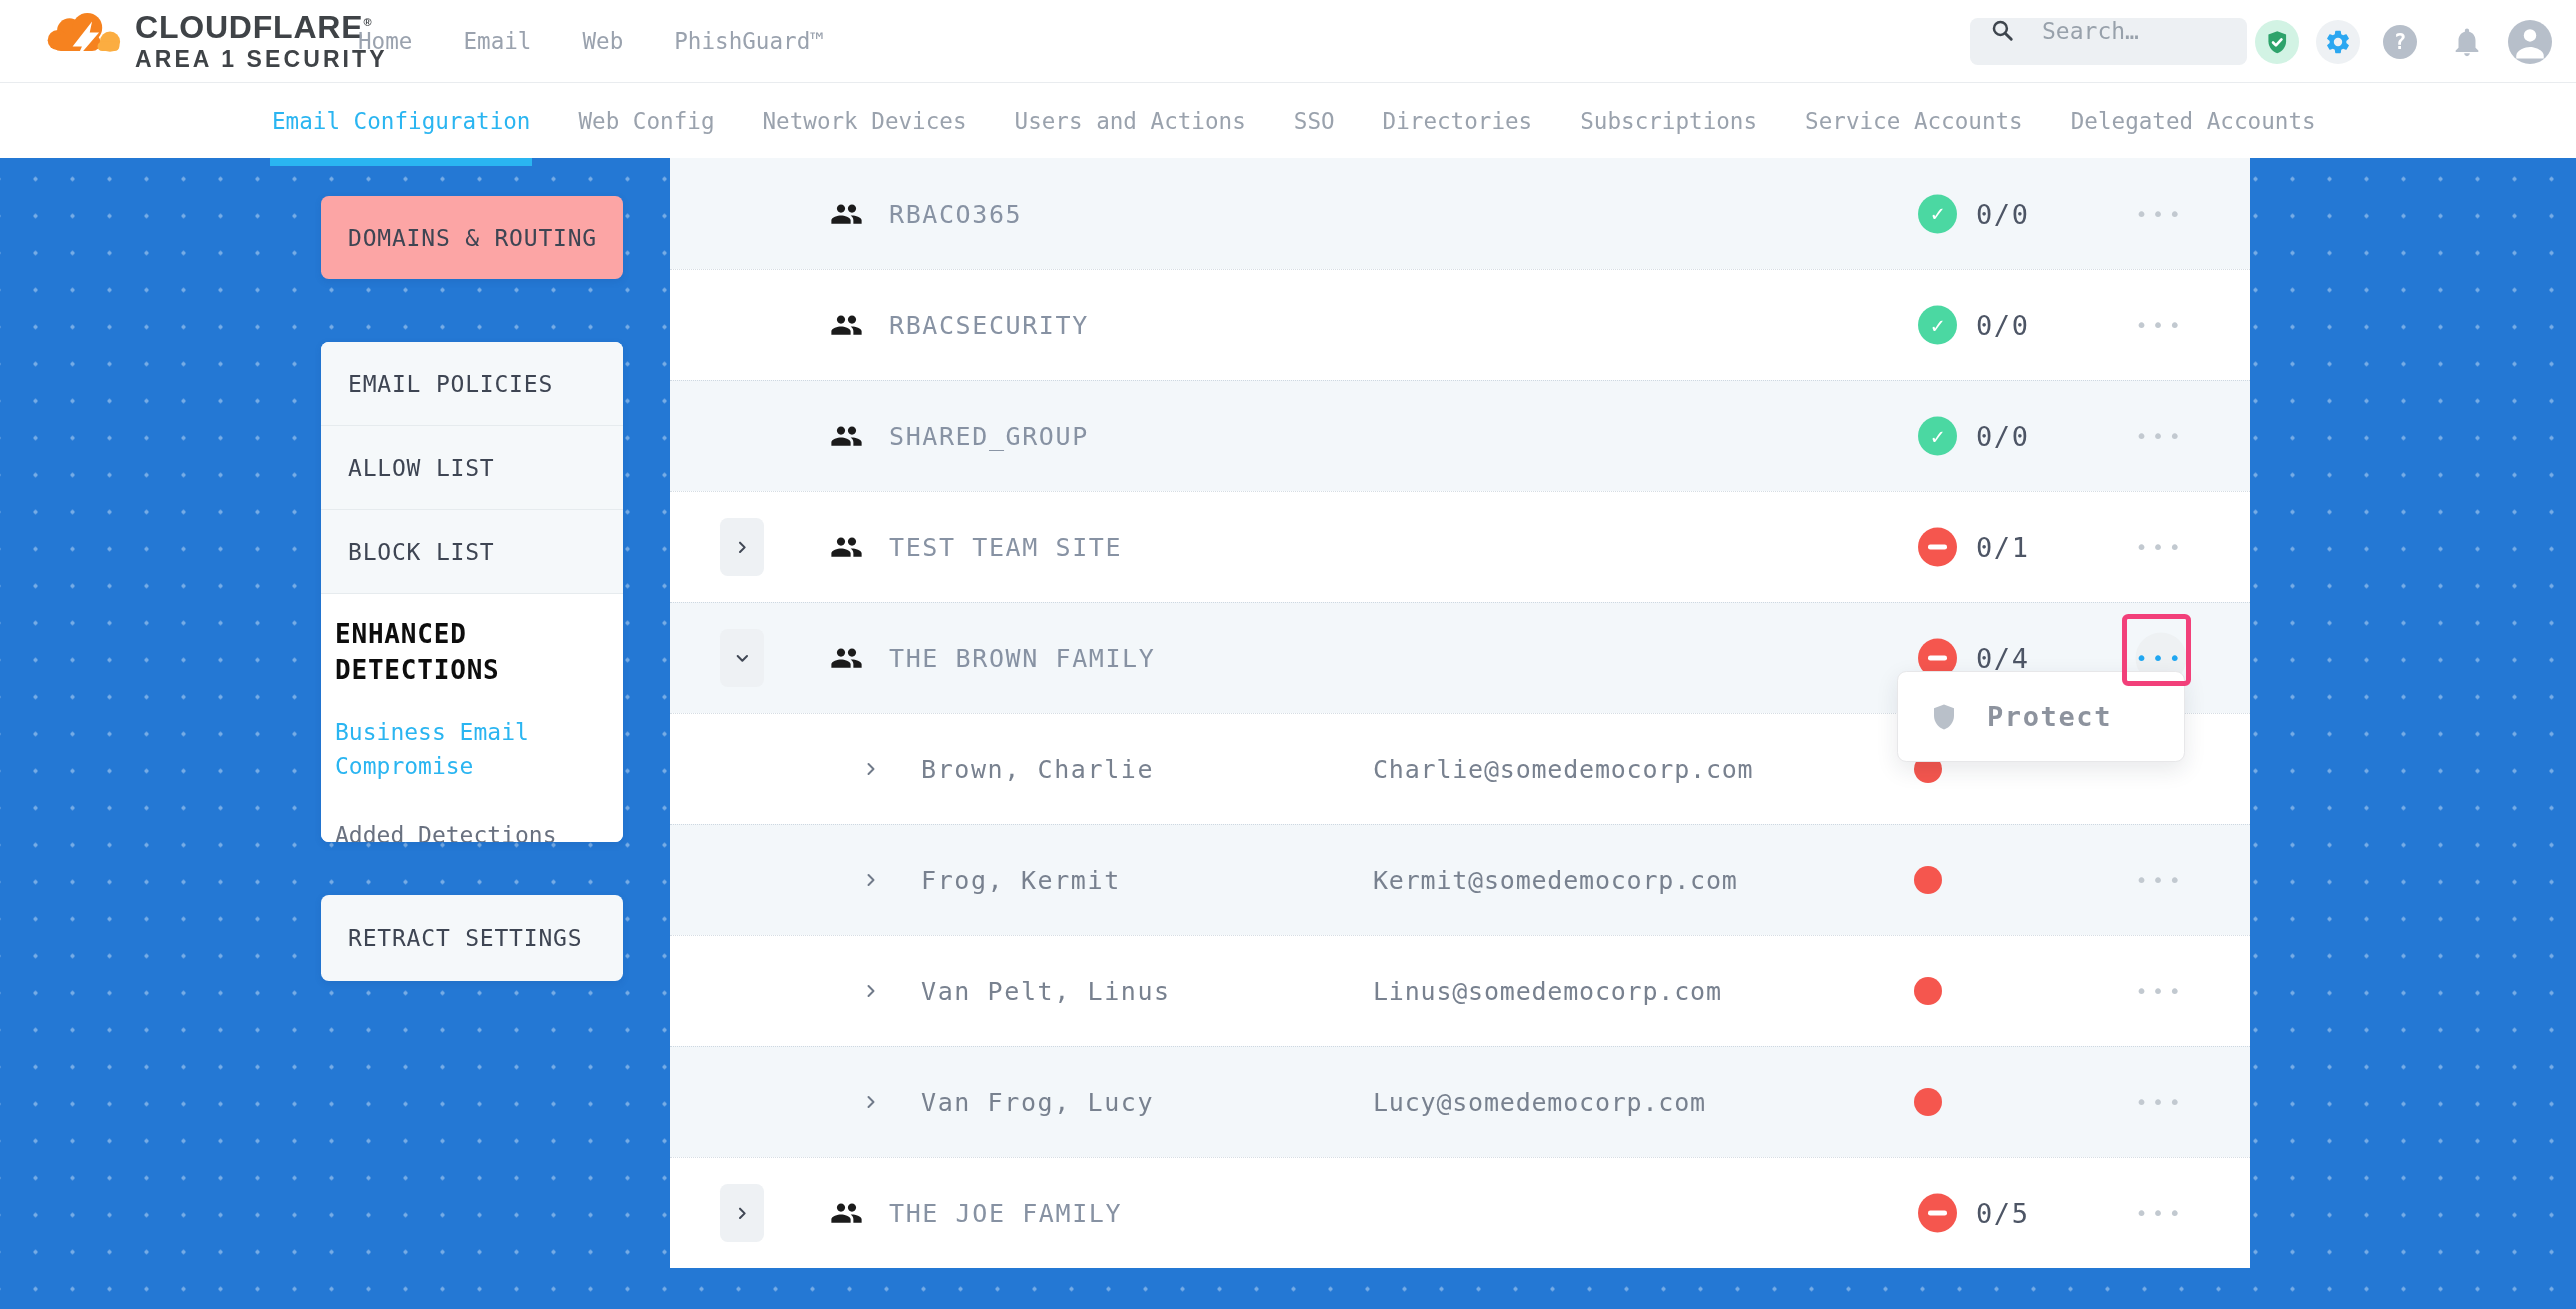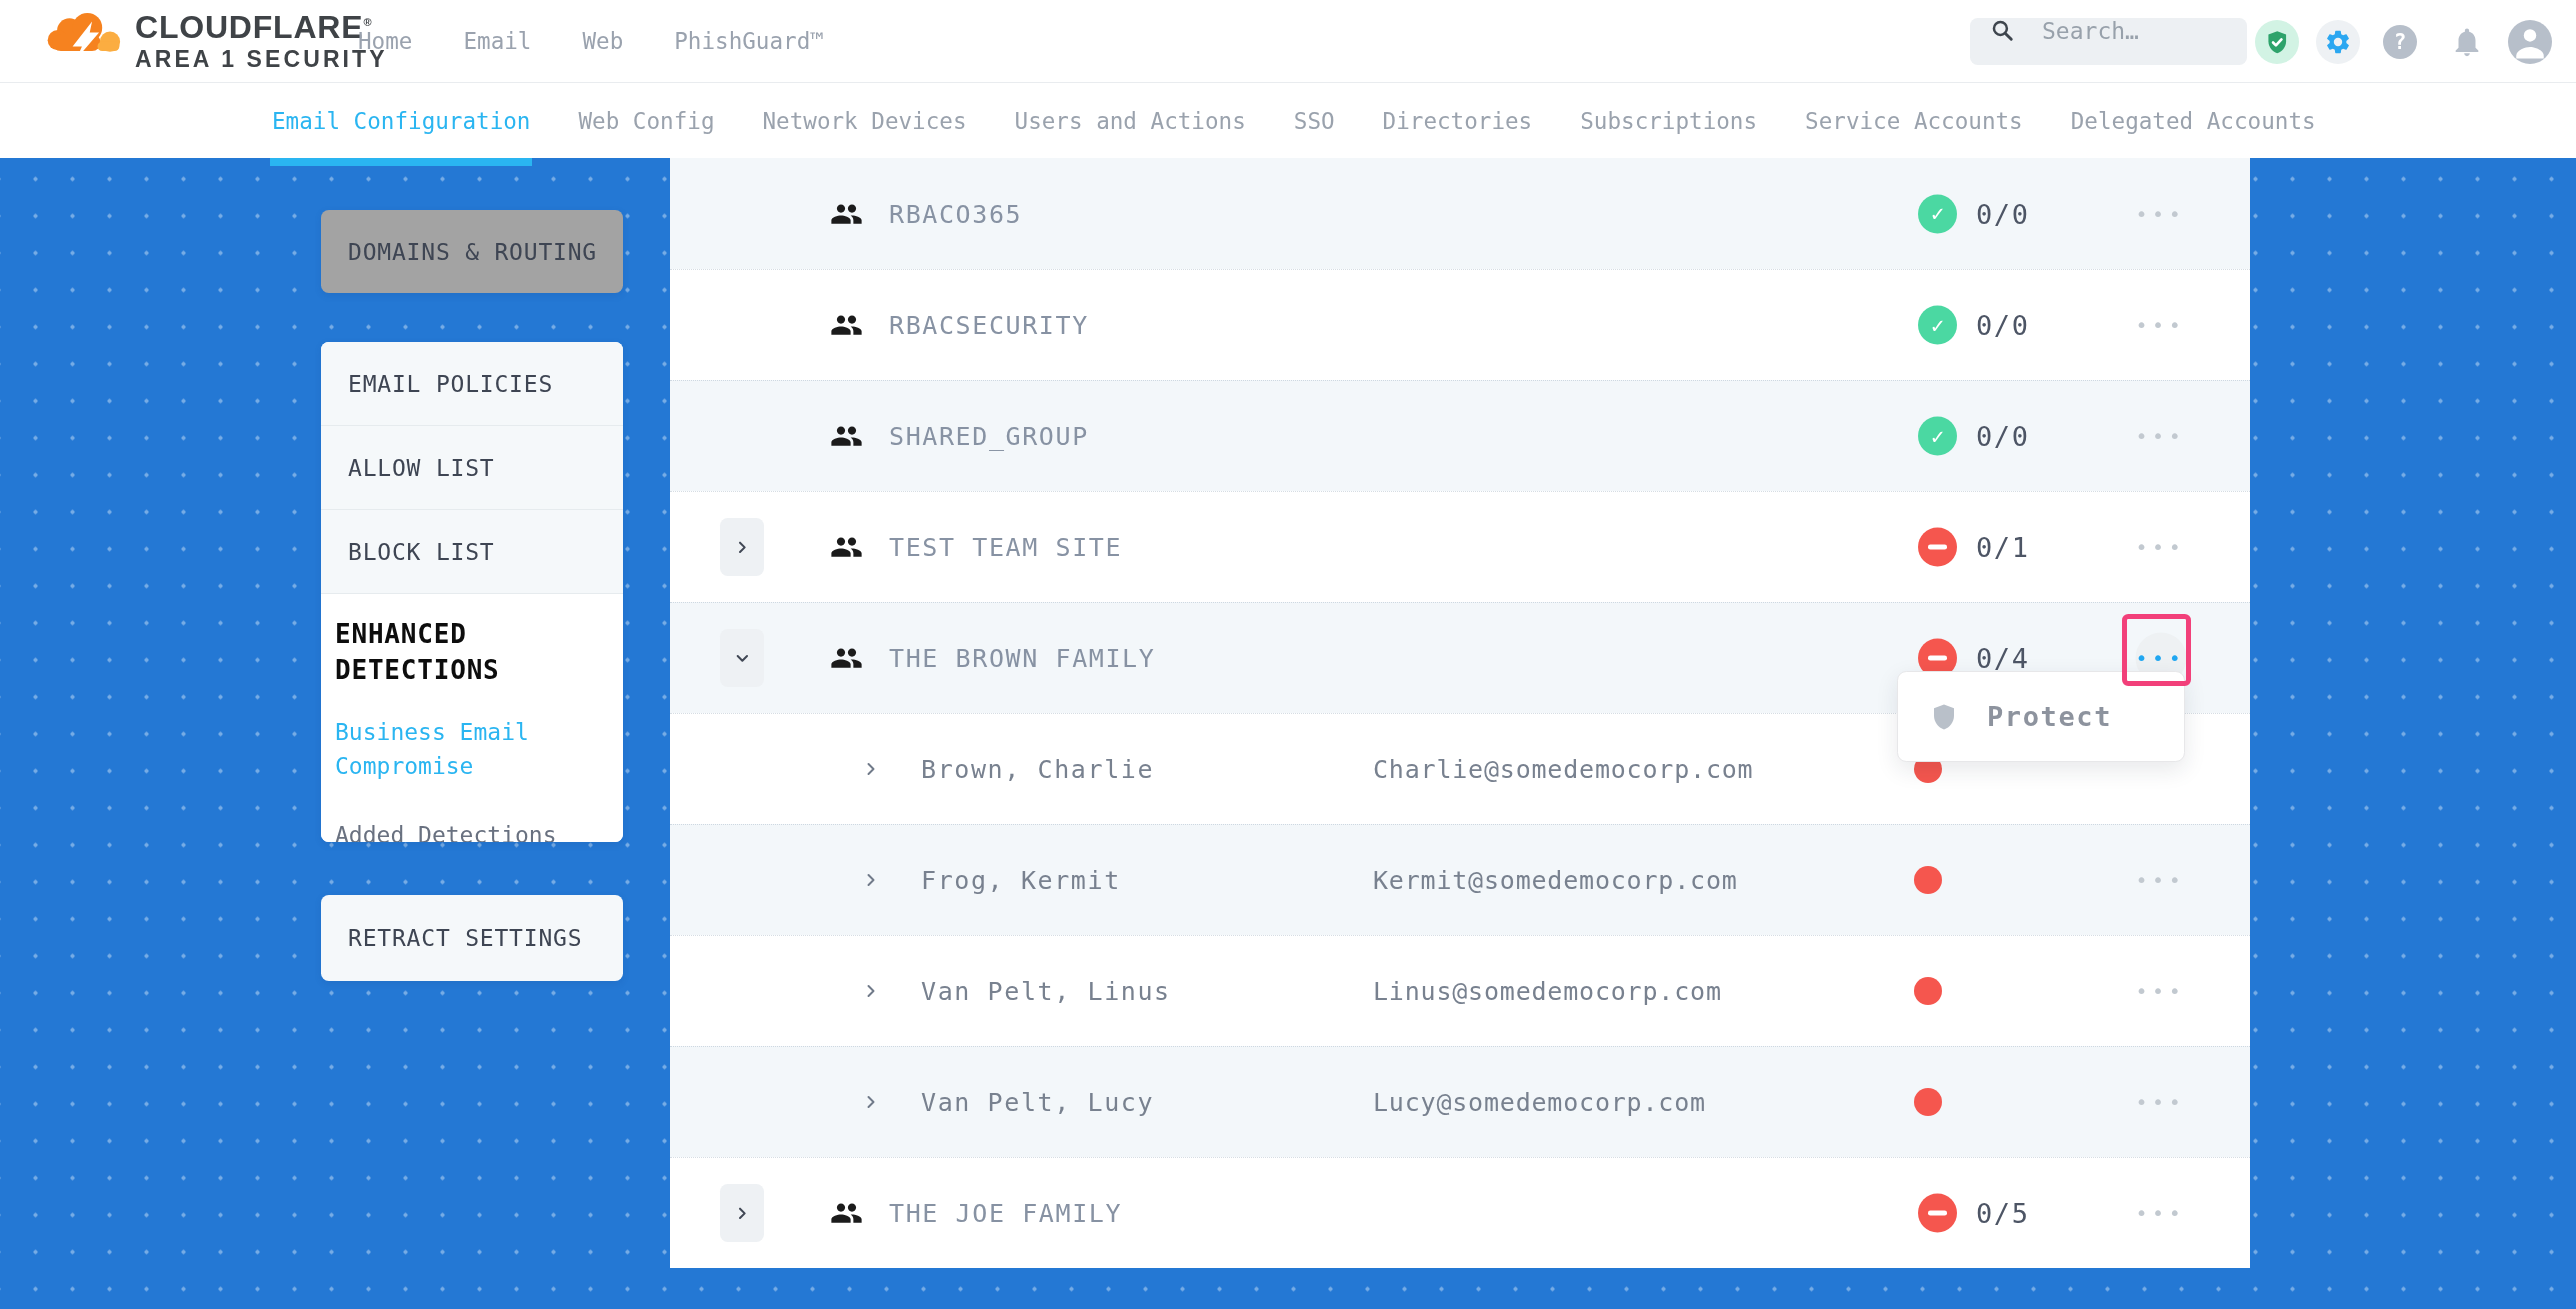--- a/index.html
+++ b/index.html
@@ -29,21 +29,21 @@
   .hi-help{left:2383px;top:25px;width:34px;height:34px;background:#b7bfca;color:#fff;font-size:21px;font-weight:bold;}
   .hi-bell{left:2447px;top:22px;width:40px;height:40px;background:transparent;}
   .hi-avatar{left:2508px;top:20px;width:44px;height:44px;background:#b7bfca;overflow:hidden;}
   
   .tabbar{position:absolute;left:0;top:83px;width:2576px;height:75px;background:#fff;display:flex;align-items:flex-end;gap:48px;padding-left:272px;box-sizing:border-box;z-index:4;}
   .tab{font-size:22.6px;color:#9aa2ad;height:100%;display:flex;align-items:center;position:relative;cursor:pointer;white-space:nowrap;}
   .tab.active{color:#2ab5f1;}
   .tab.active::after{content:"";position:absolute;left:-1.6px;right:-1.6px;bottom:-7.8px;height:7.8px;background:#2ab5f1;}
   
   .card{position:absolute;left:321px;width:302px;border-radius:7.8px;box-shadow:0 2.3px 7.8px rgba(15,60,120,.12);box-sizing:border-box;}
-  .card-domains{top:210px;height:83px;background:#a3a3a3;display:flex;align-items:center;padding-left:27px;font-size:23px;color:#3e4553;letter-spacing:0.8px;}
+  .card-domains{top:196px;height:83px;background:#fca5a5;display:flex;align-items:center;padding-left:27px;font-size:23px;color:#3e4553;letter-spacing:0.8px;}
   .card-policies{top:342px;height:500px;background:#fff;overflow:hidden;}
   .pol-item{height:83px;background:#f5f8fa;display:flex;align-items:center;padding-left:27px;font-size:23px;color:#3e4553;letter-spacing:0.8px;border-bottom:1.6px solid #e6ebee;cursor:pointer;}
   .enh{padding:22px 27px 0 14px;background:#fff;}
   .enh-title{font-size:26px;font-weight:bold;color:#0d0d0d;line-height:36px;letter-spacing:0.8px;white-space:pre-line;}
   .enh-bec{position:relative;margin-top:26.5px;font-size:23px;color:#2ab5f1;line-height:34px;cursor:pointer;}
   .enh-bec::before{content:"";position:absolute;left:-27px;top:-4.7px;bottom:-4.7px;width:5.4px;background:#2ab5f1;}
   .enh-added{margin-top:39px;font-size:23px;color:#697180;cursor:pointer;}
   .card-retract{top:895px;height:86px;background:#f5f8fa;display:flex;align-items:center;padding-left:27px;font-size:23px;color:#3e4553;letter-spacing:0.8px;}
   
   .panel{position:absolute;left:670px;top:158px;width:1580px;height:1106px;background:#fff;z-index:2;}
@@ -284,21 +284,21 @@
     <span class="email">Linus@somedemocorp.com</span>
 
     <span class="dot"></span>
     <button class="ellipsis">•••</button>
   </div>
     <div class="row light member">
 
     <svg class="mchev" viewBox="0 0 24 24">
         <polyline points="9 6 15 12 9 18"></polyline>
       </svg>
-    <span class="name">Van Pelt, Lucy</span>
+    <span class="name">Van Frog, Lucy</span>
     <span class="email">Lucy@somedemocorp.com</span>
 
     <span class="dot"></span>
     <button class="ellipsis">•••</button>
   </div>
     <div class="row white group">
     <button class="expander">
       <svg viewBox="0 0 24 24">
           <polyline points="9 6 15 12 9 18"></polyline>
         </svg>

